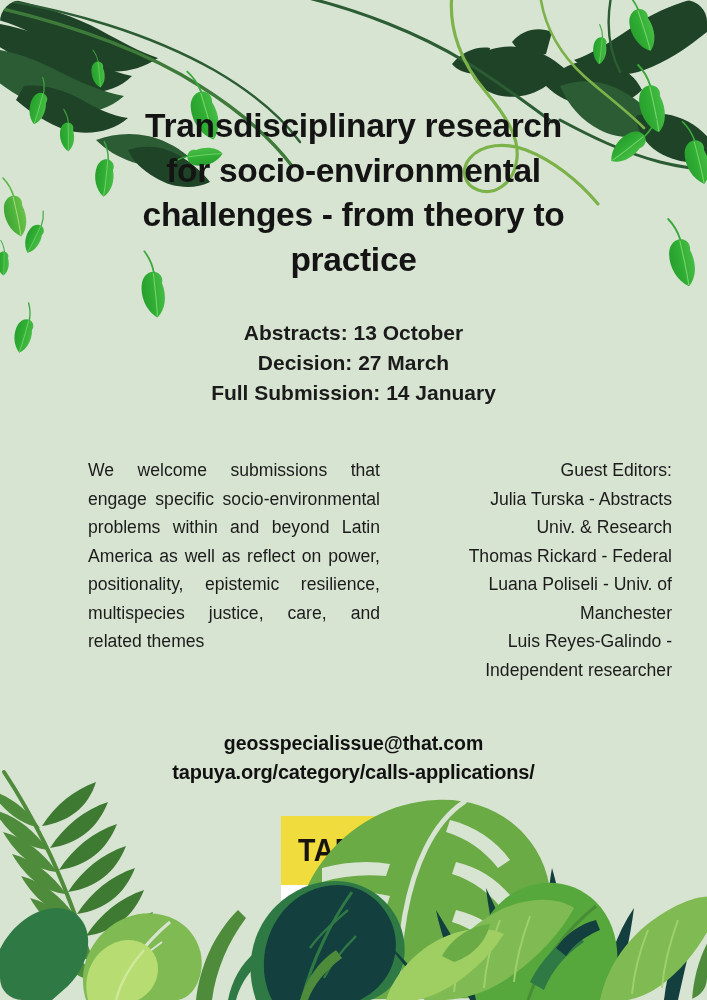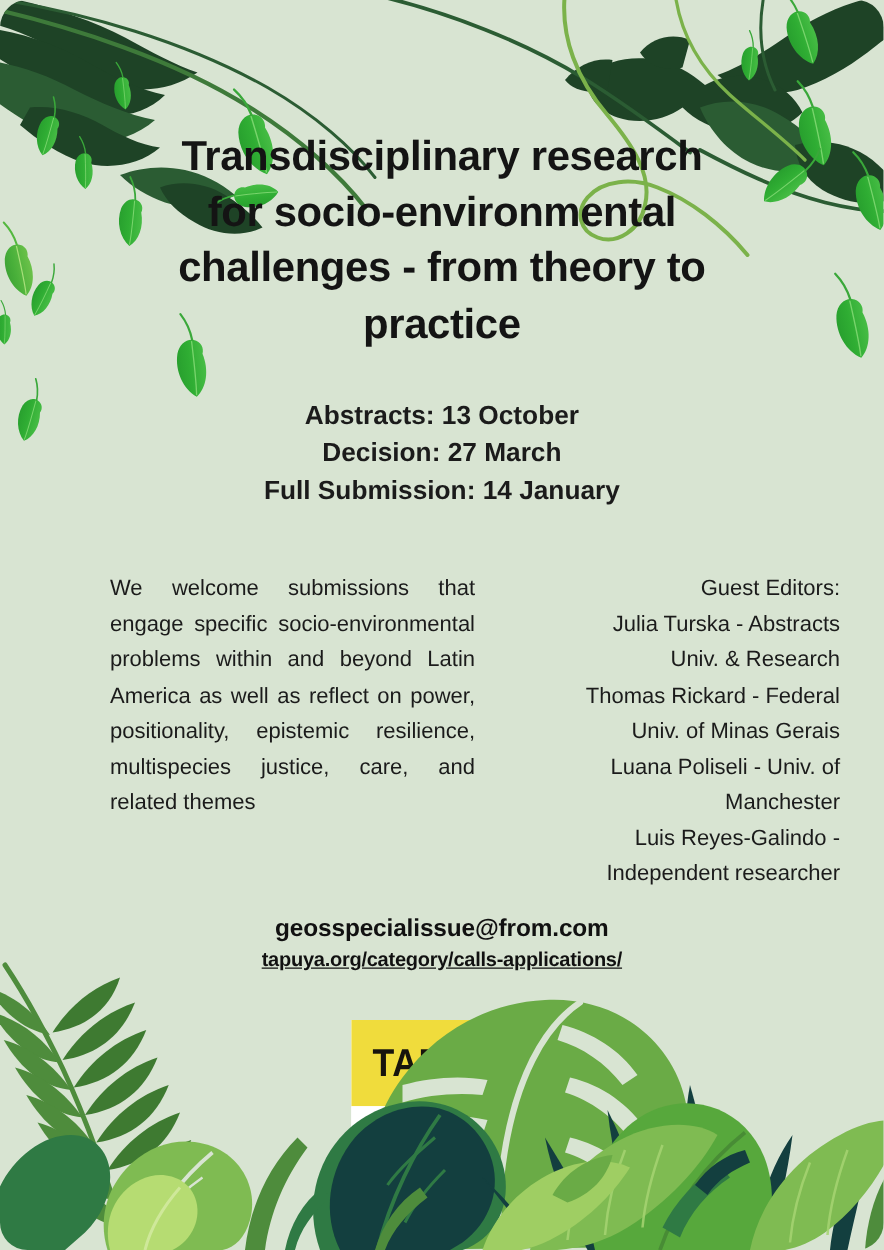--- a/index.html
+++ b/index.html
@@ -52,21 +52,21 @@
     font-size:17.6px;line-height:1.62;color:#1b1b1b;
   }
   .col-right .ge-line{display:block;}
 
   .contact{
     position:absolute;left:0;top:730px;width:707px;
     text-align:center;color:#111;
     font-weight:700;
   }
   .contact .email{font-size:19.5px;line-height:1.42;letter-spacing:-0.1px;}
-  .contact .url{font-size:16px;line-height:1.42;letter-spacing:-0.2px;text-decoration:underline;}
+  .contact .url{font-size:20px;line-height:1.42;letter-spacing:-0.2px;}
 
   
   .logo{
     position:absolute;left:281px;top:816px;width:150px;height:126px;
     background:#fff;overflow:hidden;
     box-shadow:0 0 0 0 rgba(0,0,0,0);
   }
   .logo-top{
     height:69px;background:#f0dc3c;
     display:flex;align-items:center;justify-content:center;
@@ -202,30 +202,29 @@
       <div>Full Submission: 14 January</div>
     </div>
 
     <div class="cols">
       <div class="col-left">We welcome submissions that engage specific socio-environmental problems within and beyond Latin America as well as reflect on power, positionality, epistemic resilience, multispecies justice, care, and related themes</div>
       <div class="col-right">
         <span class="ge-line">Guest Editors:</span>
         <span class="ge-line">Julia Turska - Abstracts</span>
         <span class="ge-line">Univ. &amp; Research</span>
         <span class="ge-line">Thomas Rickard - Federal</span>
-        <span class="ge-line">Univ. of Minas Gerais</span>
         <span class="ge-line">Luana Poliseli - Univ. of</span>
         <span class="ge-line">Manchester</span>
         <span class="ge-line">Luis Reyes-Galindo -</span>
         <span class="ge-line">Independent researcher</span>
       </div>
     </div>
 
     <div class="contact">
-      <div class="email">geosspecialissue@from.com</div>
+      <div class="email">geosspecialissue@that.com</div>
       <div class="url">tapuya.org/category/calls-applications/</div>
     </div>
 
     <div class="logo">
       <div class="logo-top">
         <span class="logo-word">TAPUYA</span>
       </div>
       <div class="logo-bottom">
         <span class="logo-tag">LATIN AMERICAN SCIENCE,</span>
         <span class="logo-tag">TECHNOLOGY AND SOCIETY</span>

